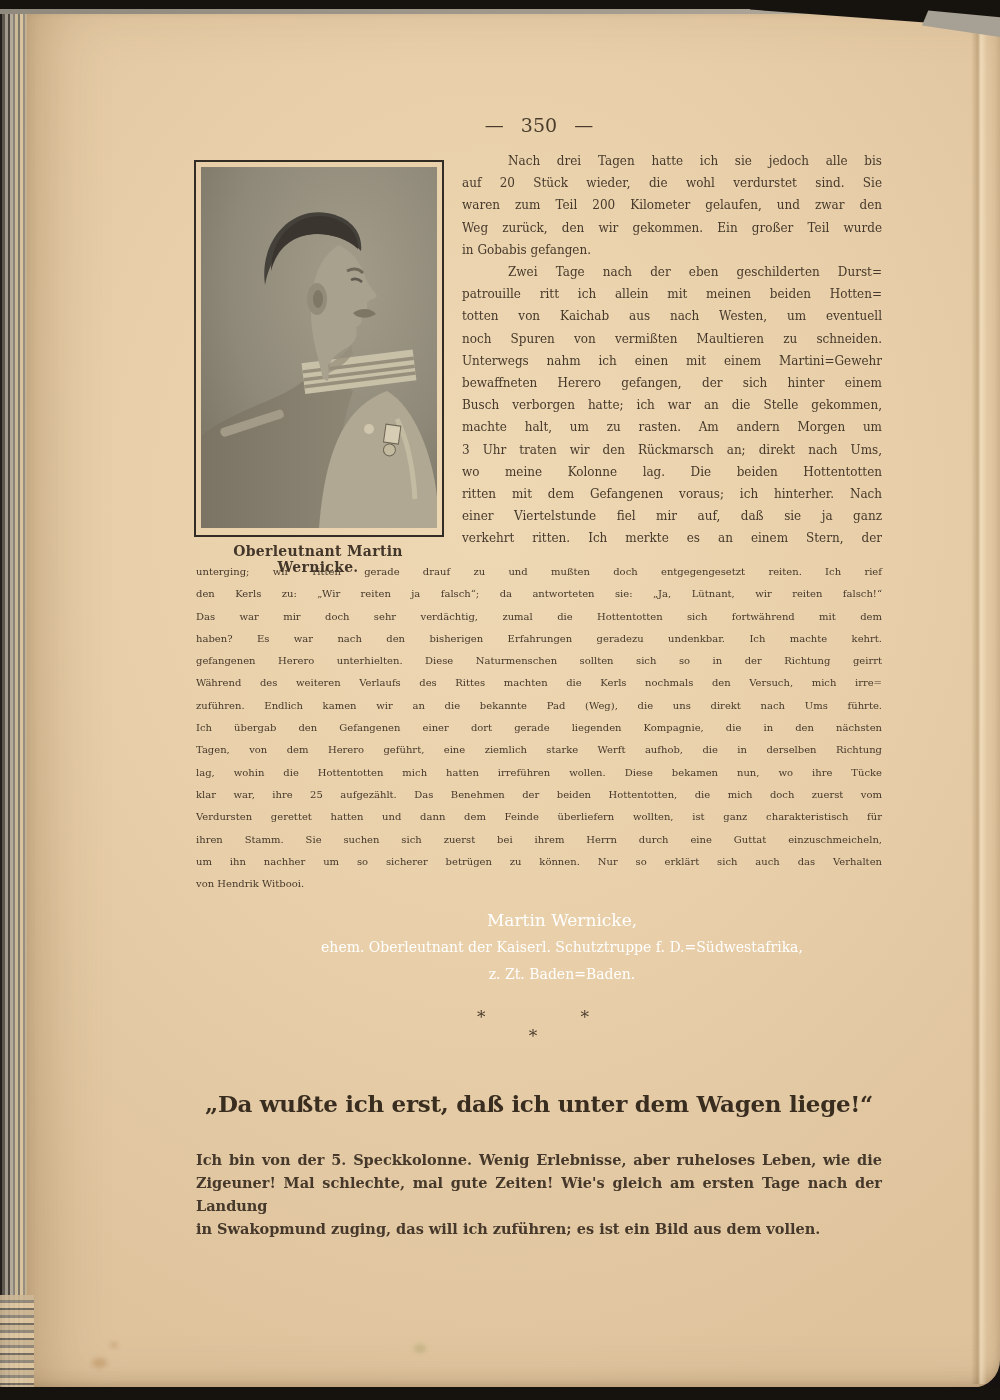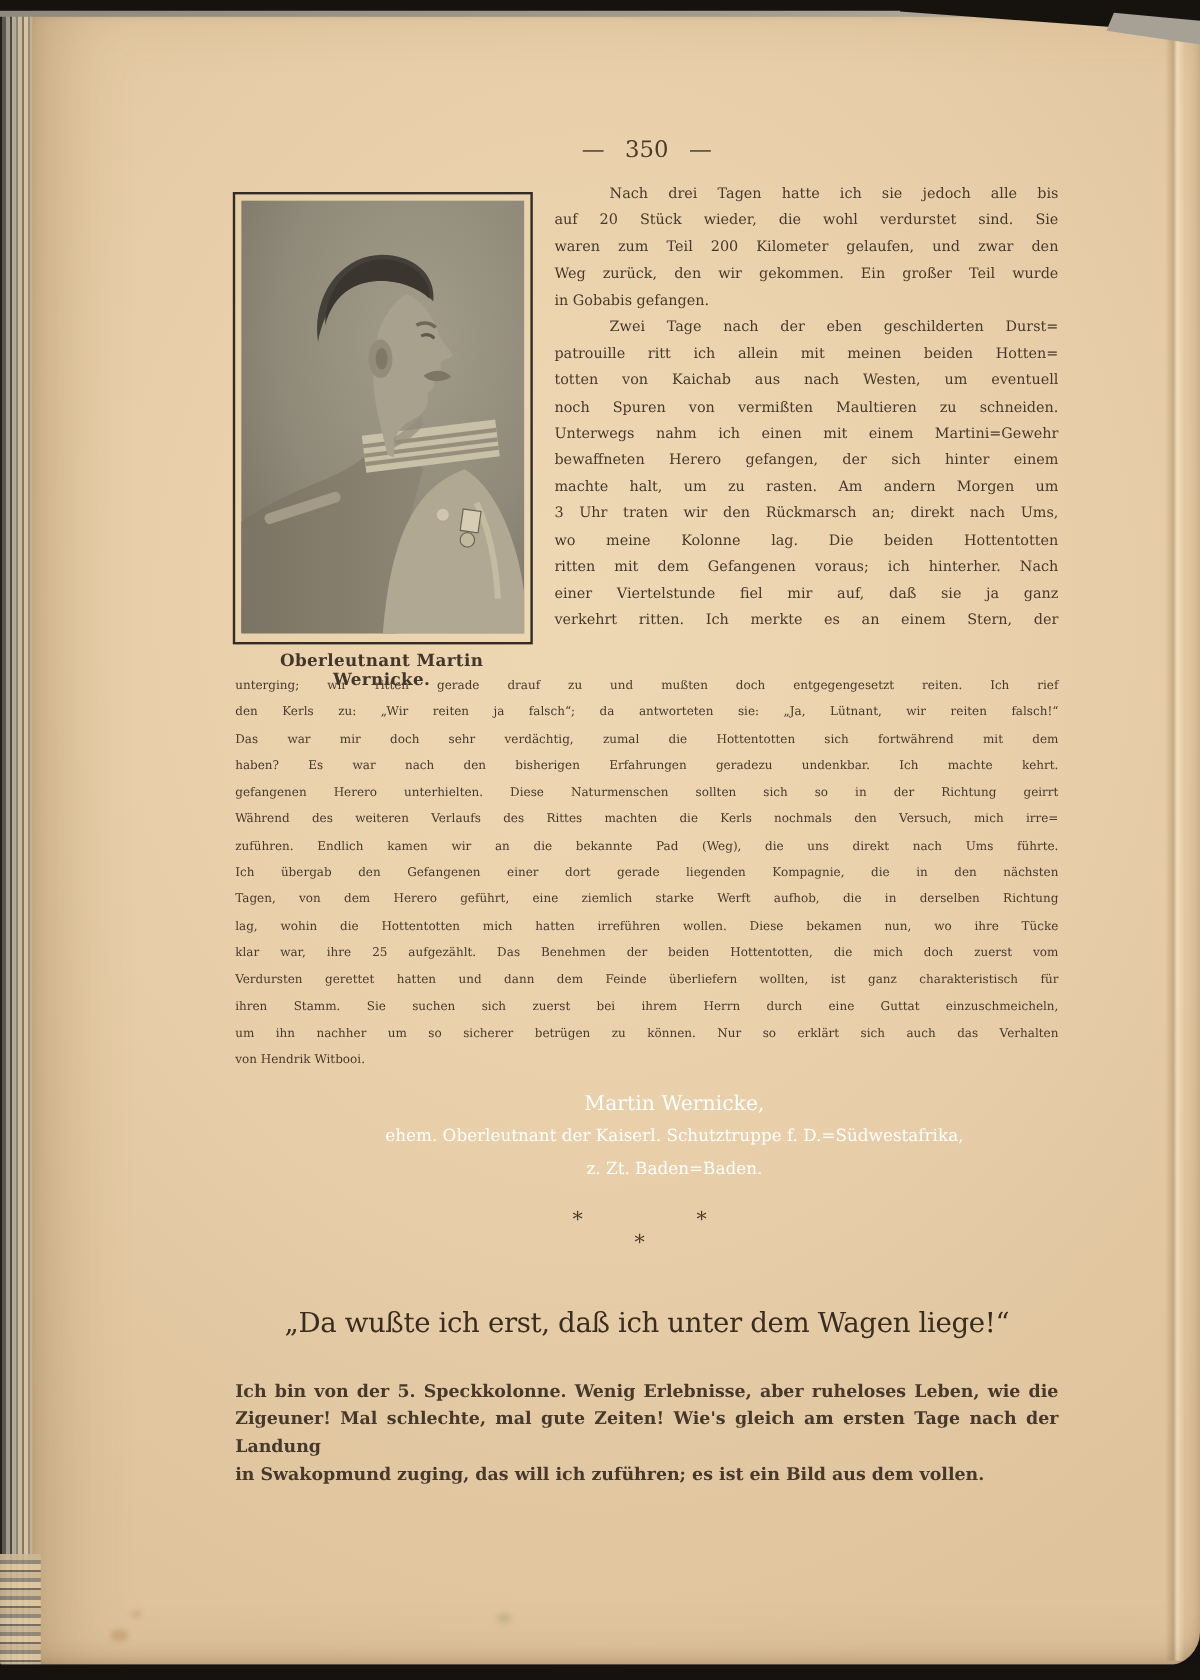--- a/index.html
+++ b/index.html
@@ -71,21 +71,21 @@
   .sig{position:absolute;left:196px;top:906px;width:686px;padding-left:46px;box-sizing:border-box;
     text-align:center;color:#ffffff;}
   .sig-name{font-size:17px;line-height:28px;}
   .sig-l2{font-size:14px;line-height:27px;}
   .sig-l3{font-size:14px;line-height:27px;}
   .stars{position:absolute;left:477px;top:1010px;width:112px;font-size:17px;color:#4a3b2c;}
   .stars .row1{display:flex;justify-content:space-between;line-height:14px;}
   .stars .row2{text-align:center;line-height:14px;margin-top:5px;}
   .title2{
     position:absolute;left:196px;top:1090px;width:686px;margin:0;text-align:center;
-    font-size:23px;font-weight:normal;letter-spacing:-0.3px;color:#392d20;
+    font-size:23px;font-weight:bold;letter-spacing:-0.3px;color:#392d20;
   }
   .para2{position:absolute;left:196px;top:1148px;width:686px;font-size:14.5px;line-height:23px;font-weight:bold;}
 </style>
 </head>
 <body>
 
 <div class="page"></div>
 <div class="edges-left"></div>
 <div class="bottom-stack"></div>
 <div class="top-black"></div>
@@ -165,20 +165,21 @@
       <div class="tl">auf 20 Stück wieder, die wohl verdurstet sind. Sie</div>
       <div class="tl">waren zum Teil 200 Kilometer gelaufen, und zwar den</div>
       <div class="tl">Weg zurück, den wir gekommen. Ein großer Teil wurde</div>
       <div class="tl nj">in Gobabis gefangen.</div>
       <div class="tl ind">Zwei Tage nach der eben geschilderten Durst=</div>
       <div class="tl">patrouille ritt ich allein mit meinen beiden Hotten=</div>
       <div class="tl">totten von Kaichab aus nach Westen, um eventuell</div>
       <div class="tl">noch Spuren von vermißten Maultieren zu schneiden.</div>
       <div class="tl">Unterwegs nahm ich einen mit einem Martini=Gewehr</div>
       <div class="tl">bewaffneten Herero gefangen, der sich hinter einem</div>
+      <div class="tl">Busch verborgen hatte; ich war an die Stelle gekommen,</div>
       <div class="tl">machte halt, um zu rasten. Am andern Morgen um</div>
       <div class="tl">3 Uhr traten wir den Rückmarsch an; direkt nach Ums,</div>
       <div class="tl">wo meine Kolonne lag. Die beiden Hottentotten</div>
       <div class="tl">ritten mit dem Gefangenen voraus; ich hinterher. Nach</div>
       <div class="tl">einer Viertelstunde fiel mir auf, daß sie ja ganz</div>
       <div class="tl">verkehrt ritten. Ich merkte es an einem Stern, der</div>
     </div>
 
   <div class="full">
       <div class="tl">unterging; wir ritten gerade drauf zu und mußten doch entgegengesetzt reiten. Ich rief</div>

